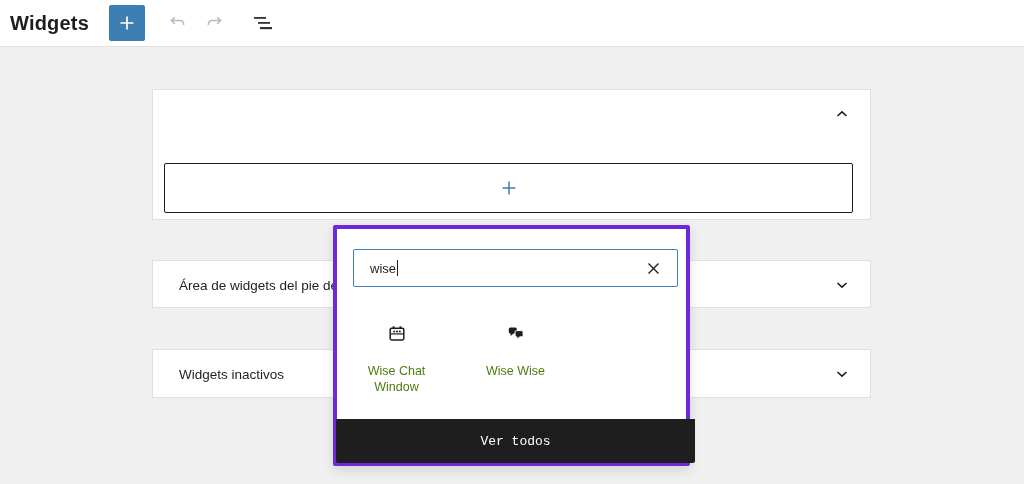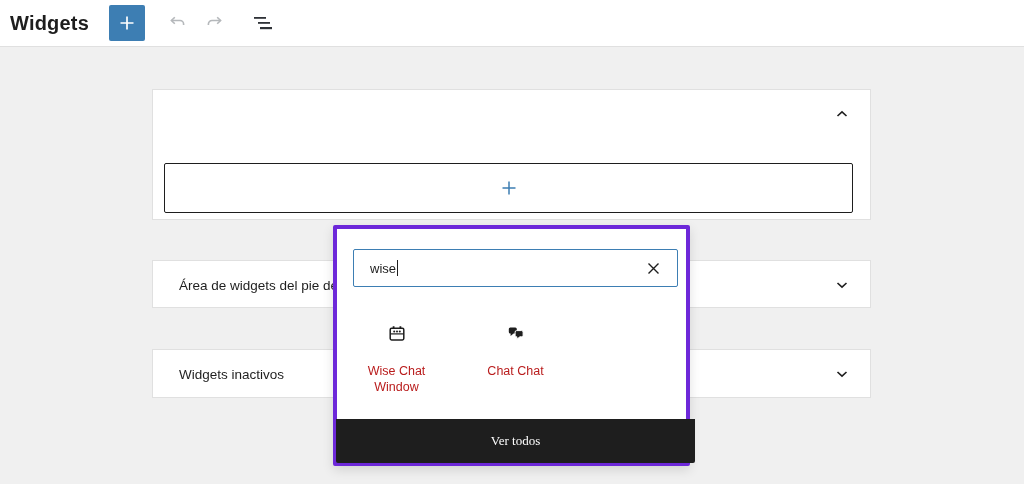--- a/index.html
+++ b/index.html
@@ -60,25 +60,25 @@
   }
   .search-box .text { font-size:13px; color:#1e1e1e; }
   .caret { display:inline-block; width:1px; height:16px; background:#1e1e1e; margin-left:1px; }
   .clear-x { margin-left:auto; width:24px; height:24px; border:none; background:transparent;
     display:flex; align-items:center; justify-content:center; cursor:pointer; }
   .results { position:absolute; left:0; top:78px; width:357px; display:grid;
     grid-template-columns:119px 119px 119px; }
   .result-item { display:flex; flex-direction:column; align-items:center; padding-top:15px; cursor:pointer; }
   .result-item .ricon { width:24px; height:24px; }
   .result-item .rlabel { margin-top:18px; font-size:12.5px; line-height:1.25; text-align:center;
-    max-width:100px; color:#b91c1c; }
+    max-width:100px; color:#4d7c0f; }
   .view-all {
     position:absolute; left:-1px; bottom:-1px; width:359px; height:44px;
     background:#1e1e1e; color:#fff; border:none; font-size:13px;
-    font-family:Liberation Serif, serif; cursor:pointer; border-radius:0 0 2px 2px;
+    font-family:Liberation Mono, monospace; cursor:pointer; border-radius:0 0 2px 2px;
   }
   svg { display:block; }
 </style>
 </head>
 <body>
 
 <div class="topbar">
   <h1>Widgets</h1>
 
   <button class="add-btn" aria-label="toggle block inserter">
@@ -189,21 +189,21 @@
         <span class="rlabel">Wise Chat Window</span>
       </div>
 
       <div class="result-item">
         <span class="ricon">
           <svg width="24" height="24" viewBox="0 0 24 24">
             <path d="M6.3 5.5h5a1.5 1.5 0 0 1 1.5 1.5v3a1.5 1.5 0 0 1-1.5 1.5H9.6L6.6 14v-2.5h-.3A1.5 1.5 0 0 1 4.8 10V7a1.5 1.5 0 0 1 1.5-1.5z" fill="#1e1e1e"></path>
             <path d="M12.6 8.6h5a1.5 1.5 0 0 1 1.5 1.5v3.2a1.5 1.5 0 0 1-1.5 1.5h-1.7l-3 2.4v-2.4h-.3a1.5 1.5 0 0 1-1.5-1.5v-3.2a1.5 1.5 0 0 1 1.5-1.5z" fill="#1e1e1e" stroke="#fff" stroke-width="1"></path>
           </svg>
         </span>
-        <span class="rlabel">Chat Chat</span>
+        <span class="rlabel">Wise Wise</span>
       </div>
 
       <div></div>
     </div>
 
     <button class="view-all">Ver todos</button>
   </div>
 
 </div>
 

